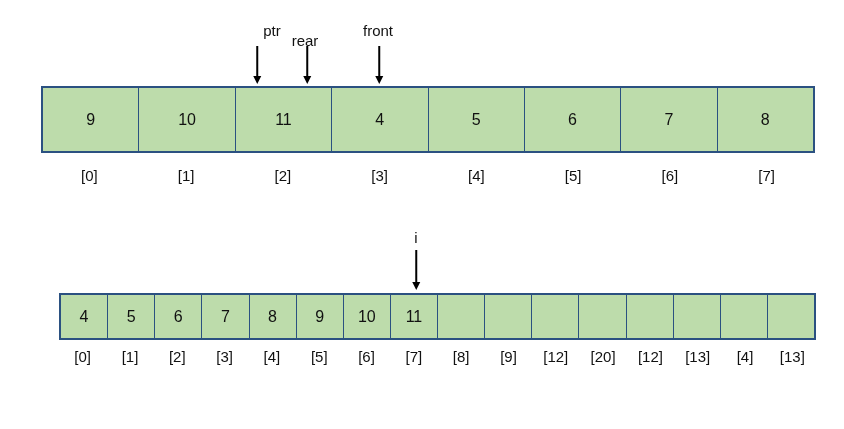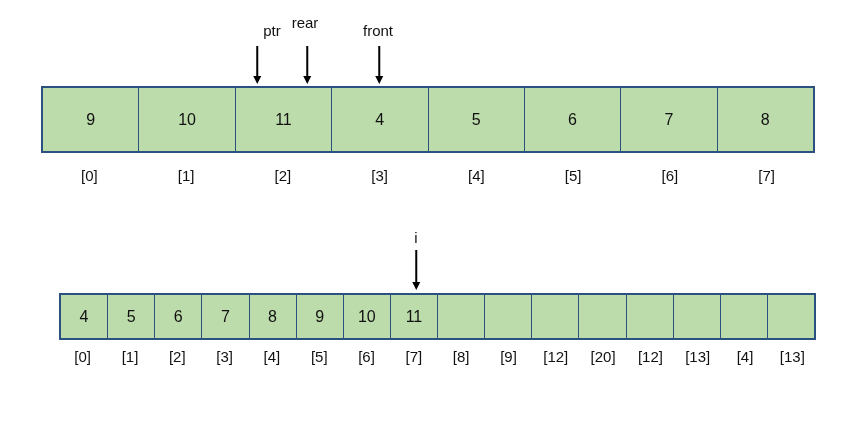--- a/index.html
+++ b/index.html
@@ -19,21 +19,21 @@
   }
   .pointer-label{
     position:absolute;
     transform:translateX(-50%);
     font-size:15px;
     line-height:18px;
     color:var(--text);
     white-space:nowrap;
   }
   .label-ptr{left:272px;top:22px;}
-  .label-rear{left:305px;top:14px;}
+  .label-rear{left:305px;top:32px;}
   .label-front{left:378px;top:22px;}
   .label-i{left:416px;top:229px;}
   .arrow{
     position:absolute;
     width:1.5px;
     background:var(--arrow);
     transform:translateX(-50%);
   }
   .arrow::after{
     content:"";

